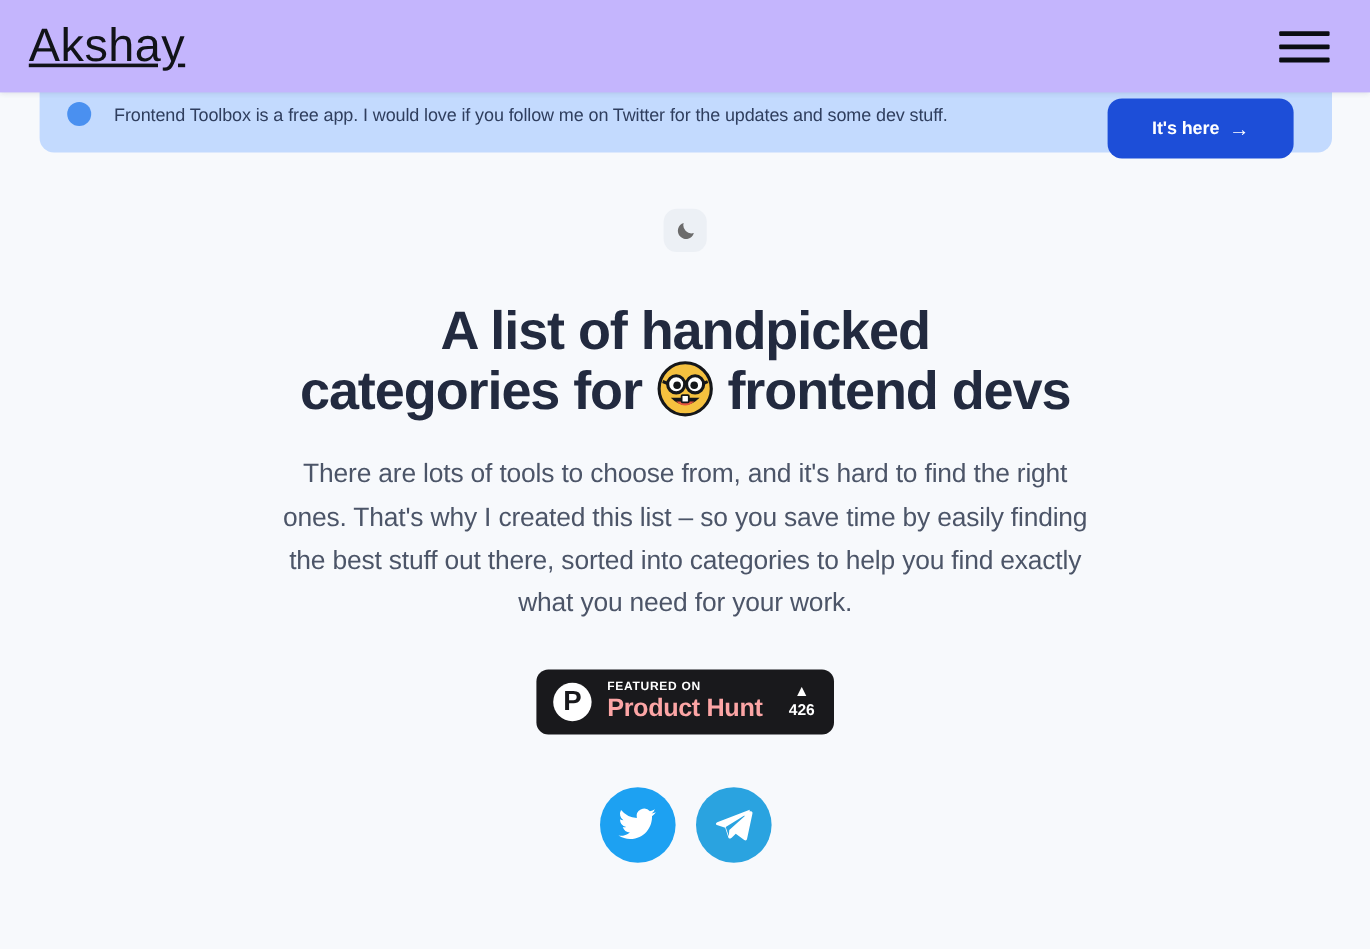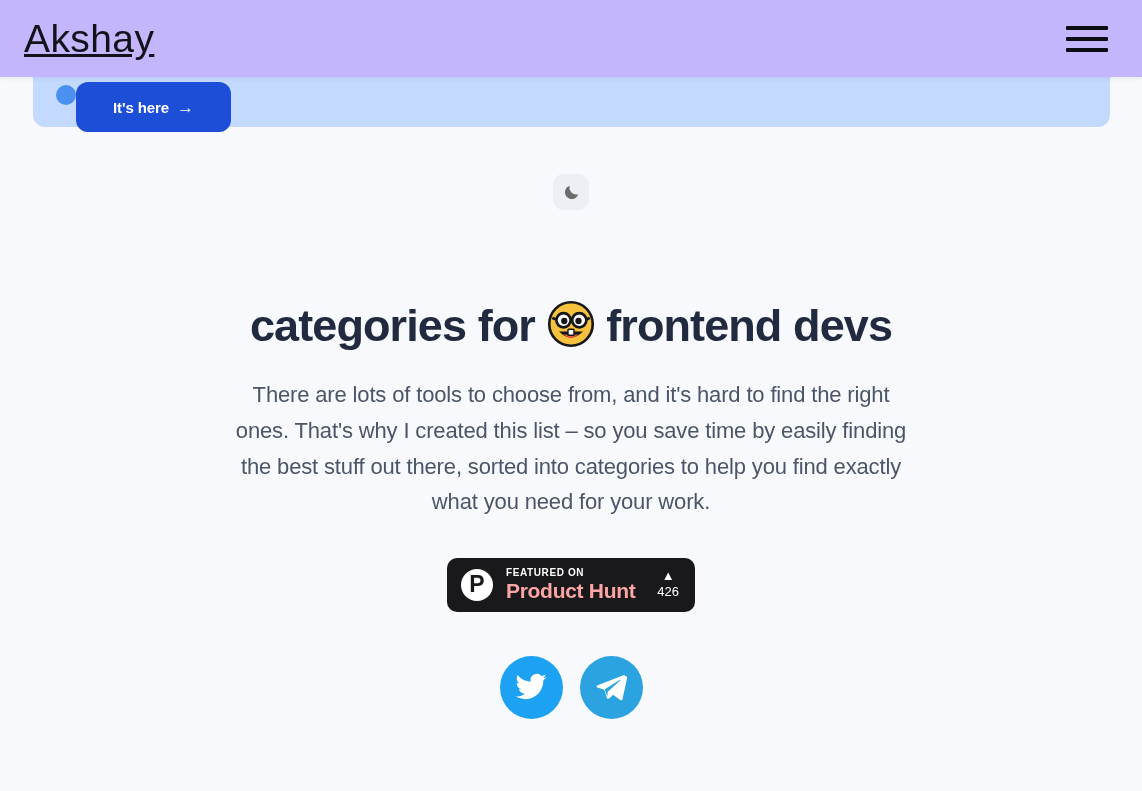--- a/index.html
+++ b/index.html
@@ -219,21 +219,21 @@
   #ph-caret {
     display: block;
     color: #ffffff;
     font-size: 13px;
     line-height: 1;
   }
   #ph-count {
     display: block;
     color: #ffffff;
     font-size: 13px;
-    font-weight: normal;
+    font-weight: bold;
     line-height: 1.3;
     margin-top: 2px;
   }
 
   
   #social-links {
     margin-top: 44px;
     display: flex;
     justify-content: center;
     gap: 17px;
@@ -250,20 +250,21 @@
   }
   #social-twitter { background: #1da1f2; }
   #social-telegram { background: #2aa3e0; }
   .social-link svg { display: block; }
 </style>
 </head>
 <body>
 
 <div id="announcement-banner">
   <span id="banner-dot"></span>
+  <span id="banner-text">Frontend Toolbox is a free app. I would love if you follow me on Twitter for the updates and some dev stuff.</span>
   <button id="banner-cta">
     <span>It's here</span>
     <span class="arrow">→</span>
   </button>
 </div>
 
 <header id="site-header">
   <a id="brand-logo" href="#">Akshay</a>
   <button id="menu-button">
     <span></span>
@@ -276,21 +277,21 @@
 
   <button id="theme-toggle">
     <span>
       <svg width="19" height="19" viewBox="0 0 24 24" aria-hidden="true">
         <path d="M20.5 14.2A8.6 8.6 0 0 1 9.8 3.5a8.6 8.6 0 1 0 10.7 10.7z" fill="#6b6b6b"></path>
       </svg>
     </span>
   </button>
 
   <h1 id="hero-title">
-    <br>
+    <span>A list of handpicked</span><br>
     <span>categories for</span>
     <span class="emoji-nerd">
       <svg viewBox="0 0 64 64" width="48" height="48" aria-hidden="true">
         <circle cx="32" cy="32" r="29" fill="#f5c13f" stroke="#15171a" stroke-width="3.5"></circle>
         <circle cx="22" cy="27" r="9.5" fill="#ffffff" stroke="#15171a" stroke-width="3.5"></circle>
         <circle cx="43" cy="27" r="9.5" fill="#ffffff" stroke="#15171a" stroke-width="3.5"></circle>
         <line x1="31.5" y1="26" x2="33.5" y2="26" stroke="#15171a" stroke-width="3.5"></line>
         <line x1="7" y1="24" x2="12.6" y2="26" stroke="#15171a" stroke-width="3.5"></line>
         <line x1="57" y1="24" x2="52.4" y2="26" stroke="#15171a" stroke-width="3.5"></line>
         <circle cx="23" cy="28" r="4.2" fill="#15171a"></circle>

